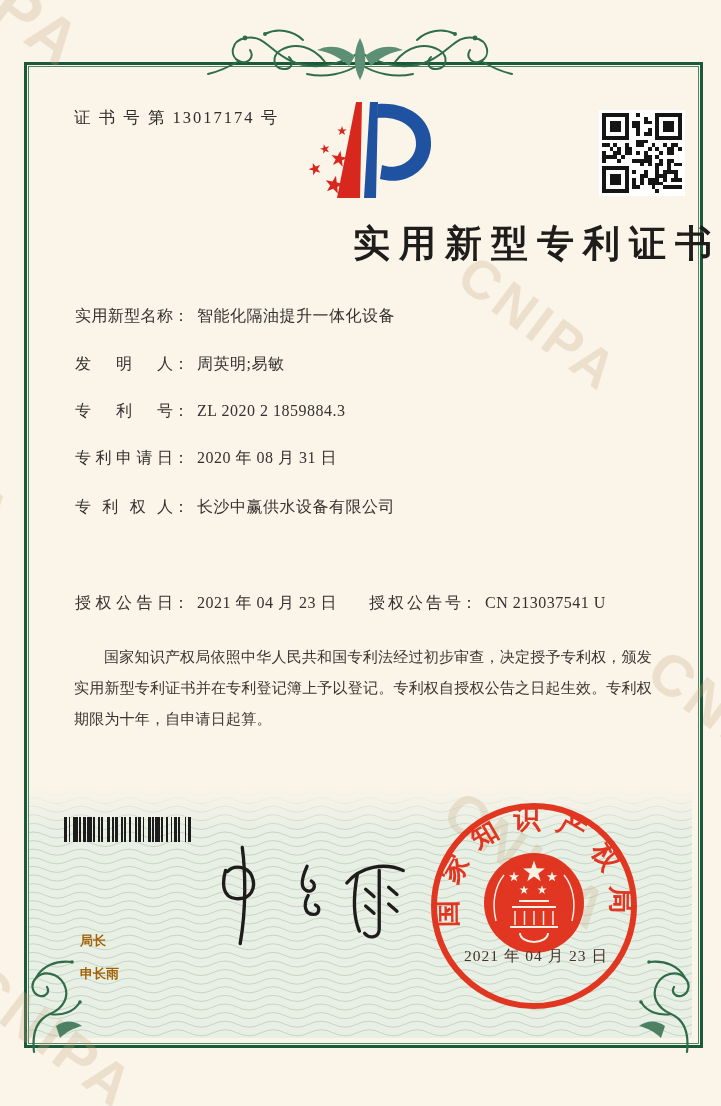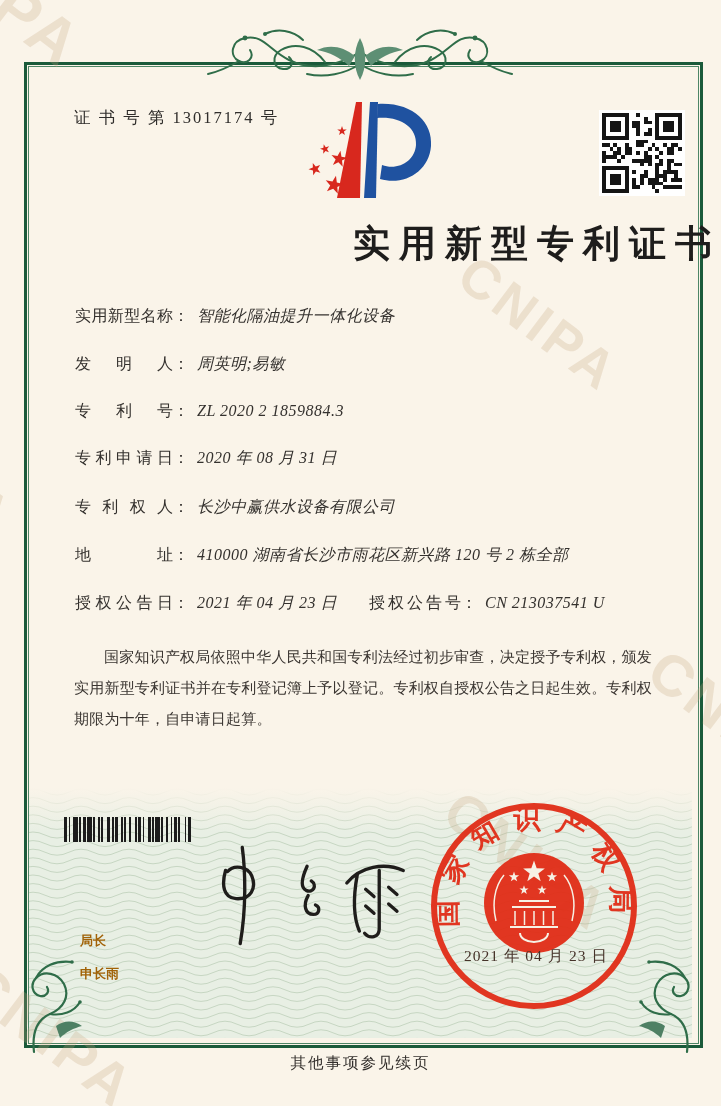--- a/index.html
+++ b/index.html
@@ -24,21 +24,21 @@
   .cert-no{position:absolute;left:74px;top:107px;z-index:3;font-size:16.5px;letter-spacing:2px;color:#2f2d2b;text-align:right;}
   .logo{position:absolute;left:292px;top:96px;width:146px;height:110px;z-index:3;}
   .title{position:absolute;left:0;width:100%;top:219px;z-index:3;text-align:right;
          font-size:37px;font-weight:700;letter-spacing:9px;color:#1e1d1c;}
   .qr{position:absolute;left:599px;top:110px;width:80px;height:80px;z-index:3;background:#fff;padding:3px;}
   .qr svg{width:100%;height:100%;display:block;fill:#151515;}
   
   .field-row{position:absolute;left:75px;z-index:3;font-size:16px;white-space:nowrap;color:#34312e;}
   .flabel{display:inline-block;width:98px;text-align:justify;text-align-last:justify;vertical-align:bottom;}
   .fcolon{display:inline-block;margin-right:8px;}
-  .fvalue{letter-spacing:.5px;font-style:italic;}
+  .fvalue{letter-spacing:.5px;}
   .grant2{position:absolute;left:294px;top:0;}
   .grant2 .flabel{width:92px;}
   
   .paras{position:absolute;left:60px;width:606px;top:628px;z-index:3;font-size:15px;
          line-height:31px;color:#3a3531;letter-spacing:.2px;text-align:justify;}
   .paras p{margin:14px;text-indent:2em;}
   
   .barcode{position:absolute;left:64px;top:817px;width:170px;height:25px;z-index:3;display:flex;}
   .barcode i{display:block;height:100%;}
   .signatory{position:absolute;left:80px;top:924px;z-index:3;
@@ -386,23 +386,20 @@
   </div>
   <div class="field-row" style="top:401px">
     <span class="flabel">专利号</span><span class="fcolon">：</span><span class="fvalue">ZL 2020 2 1859884.3</span>
   </div>
   <div class="field-row" style="top:448px">
     <span class="flabel">专利申请日</span><span class="fcolon">：</span><span class="fvalue">2020 年 08 月 31 日</span>
   </div>
   <div class="field-row" style="top:497px">
     <span class="flabel">专利权人</span><span class="fcolon">：</span><span class="fvalue">长沙中赢供水设备有限公司</span>
   </div>
-  <div class="field-row" style="top:545px">
-    <span class="flabel">地址</span><span class="fcolon">：</span><span class="fvalue">410000 湖南省长沙市雨花区新兴路 120 号 2 栋全部</span>
-  </div>
   <div class="field-row" style="top:593px">
     <span class="flabel">授权公告日</span><span class="fcolon">：</span><span class="fvalue">2021 年 04 月 23 日</span>
     <span class="grant2">
       <span class="flabel">授权公告号</span><span class="fcolon">：</span><span class="fvalue">CN 213037541 U</span>
     </span>
   </div>
 
   <div class="paras">
     <p>国家知识产权局依照中华人民共和国专利法经过初步审查，决定授予专利权，颁发实用新型专利证书并在专利登记簿上予以登记。专利权自授权公告之日起生效。专利权期限为十年，自申请日起算。</p>
   </div>
@@ -502,15 +499,14 @@
         <path d="M-22,-2 h44 M-15,-8 h30" stroke-width="2"></path>
         <path d="M-19,2 v14 M-9.5,2 v14 M0,2 v14 M9.5,2 v14 M19,2 v14" stroke-width="1.5"></path>
         <path d="M-24,18 h48" stroke-width="2"></path>
         <path d="M-14,24 a14,9 0 0 0 28,0" stroke-width="2"></path>
         <path d="M-38,12 C-42,-4 -40,-22 -30,-34 M38,12 C42,-4 40,-22 30,-34" stroke-width="1.5"></path>
       </g>
     </g>
   </svg>
   <div class="seal-date">2021 年 04 月 23 日</div>
 
-  <div class="cont-note">其他事项参见续页</div>
 
 </div>
 
 </body></html>

